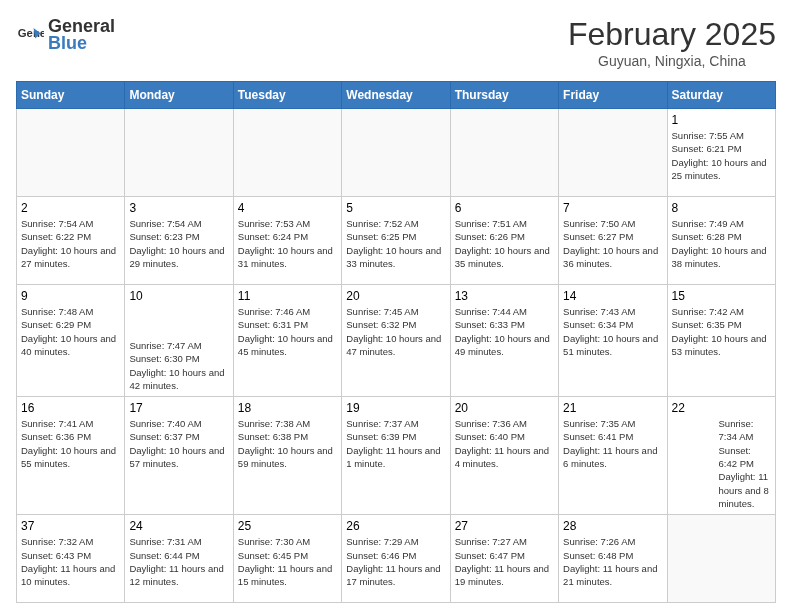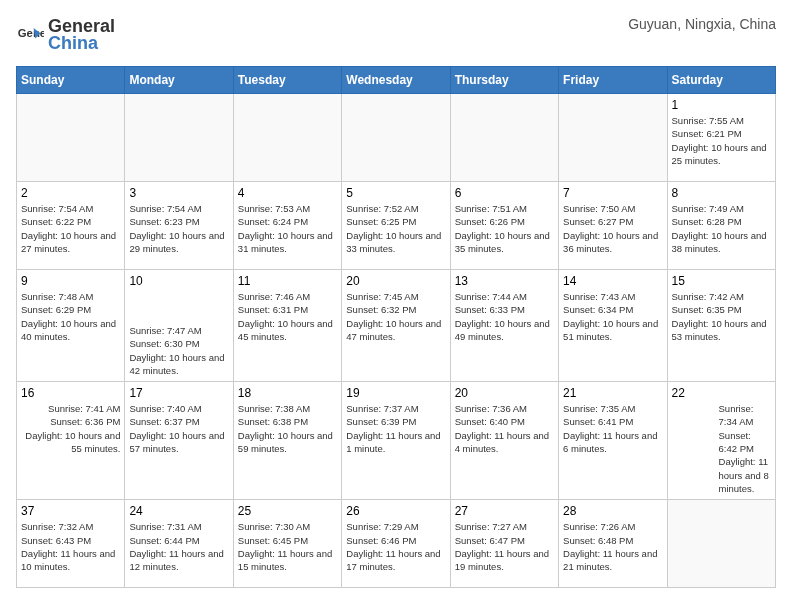--- a/index.html
+++ b/index.html
@@ -84,24 +84,25 @@
 <body>
 
 <div class="header-area">
   <div class="logo">
     <svg class="logo-icon" viewBox="0 0 32 32">
       <text x="2" y="18" font-size="13" font-weight="bold" fill="#333">General</text>
       <polygon points="20,8 28,14 22,20" fill="#3a7abf"></polygon>
     </svg>
     <div>
       <span style="font-size:18px;font-weight:bold;color:#333;">General</span><br>
-      <span style="font-size:18px;font-weight:bold;color:#3a7abf;margin-top:-4px;display:block;">China</span>
+      <span style="font-size:18px;font-weight:bold;color:#3a7abf;margin-top:-4px;display:block;">Blue</span>
     </div>
   </div>
   <div class="title-area">
+    <div class="month-year">February 2025</div>
     <div class="location">Guyuan, Ningxia, China</div>
   </div>
 </div>
 
 <table class="calendar">
   <thead>
     <tr>
     <th>Sunday</th>
         <th>Monday</th>
         <th>Tuesday</th>
@@ -210,21 +211,21 @@
         <td>
           <div class="day-number">15</div>
           <div class="day-info" style="white-space: pre-line;">Sunrise: 7:42 AM
 Sunset: 6:35 PM
 Daylight: 10 hours and 53 minutes.</div>
         </td>
       </tr>
       <tr class="week-row">
         <td>
           <div class="day-number">16</div>
-          <div class="day-info" style="white-space: pre-line; text-align: right;">Sunrise: 7:41 AM
+          <div class="day-info" style="white-space: pre-line;">Sunrise: 7:41 AM
 Sunset: 6:36 PM
 Daylight: 10 hours and 55 minutes.</div>
         </td>
         <td>
           <div class="day-number">17</div>
           <div class="day-info" style="white-space: pre-line;">Sunrise: 7:40 AM
 Sunset: 6:37 PM
 Daylight: 10 hours and 57 minutes.</div>
         </td>
         <td>

